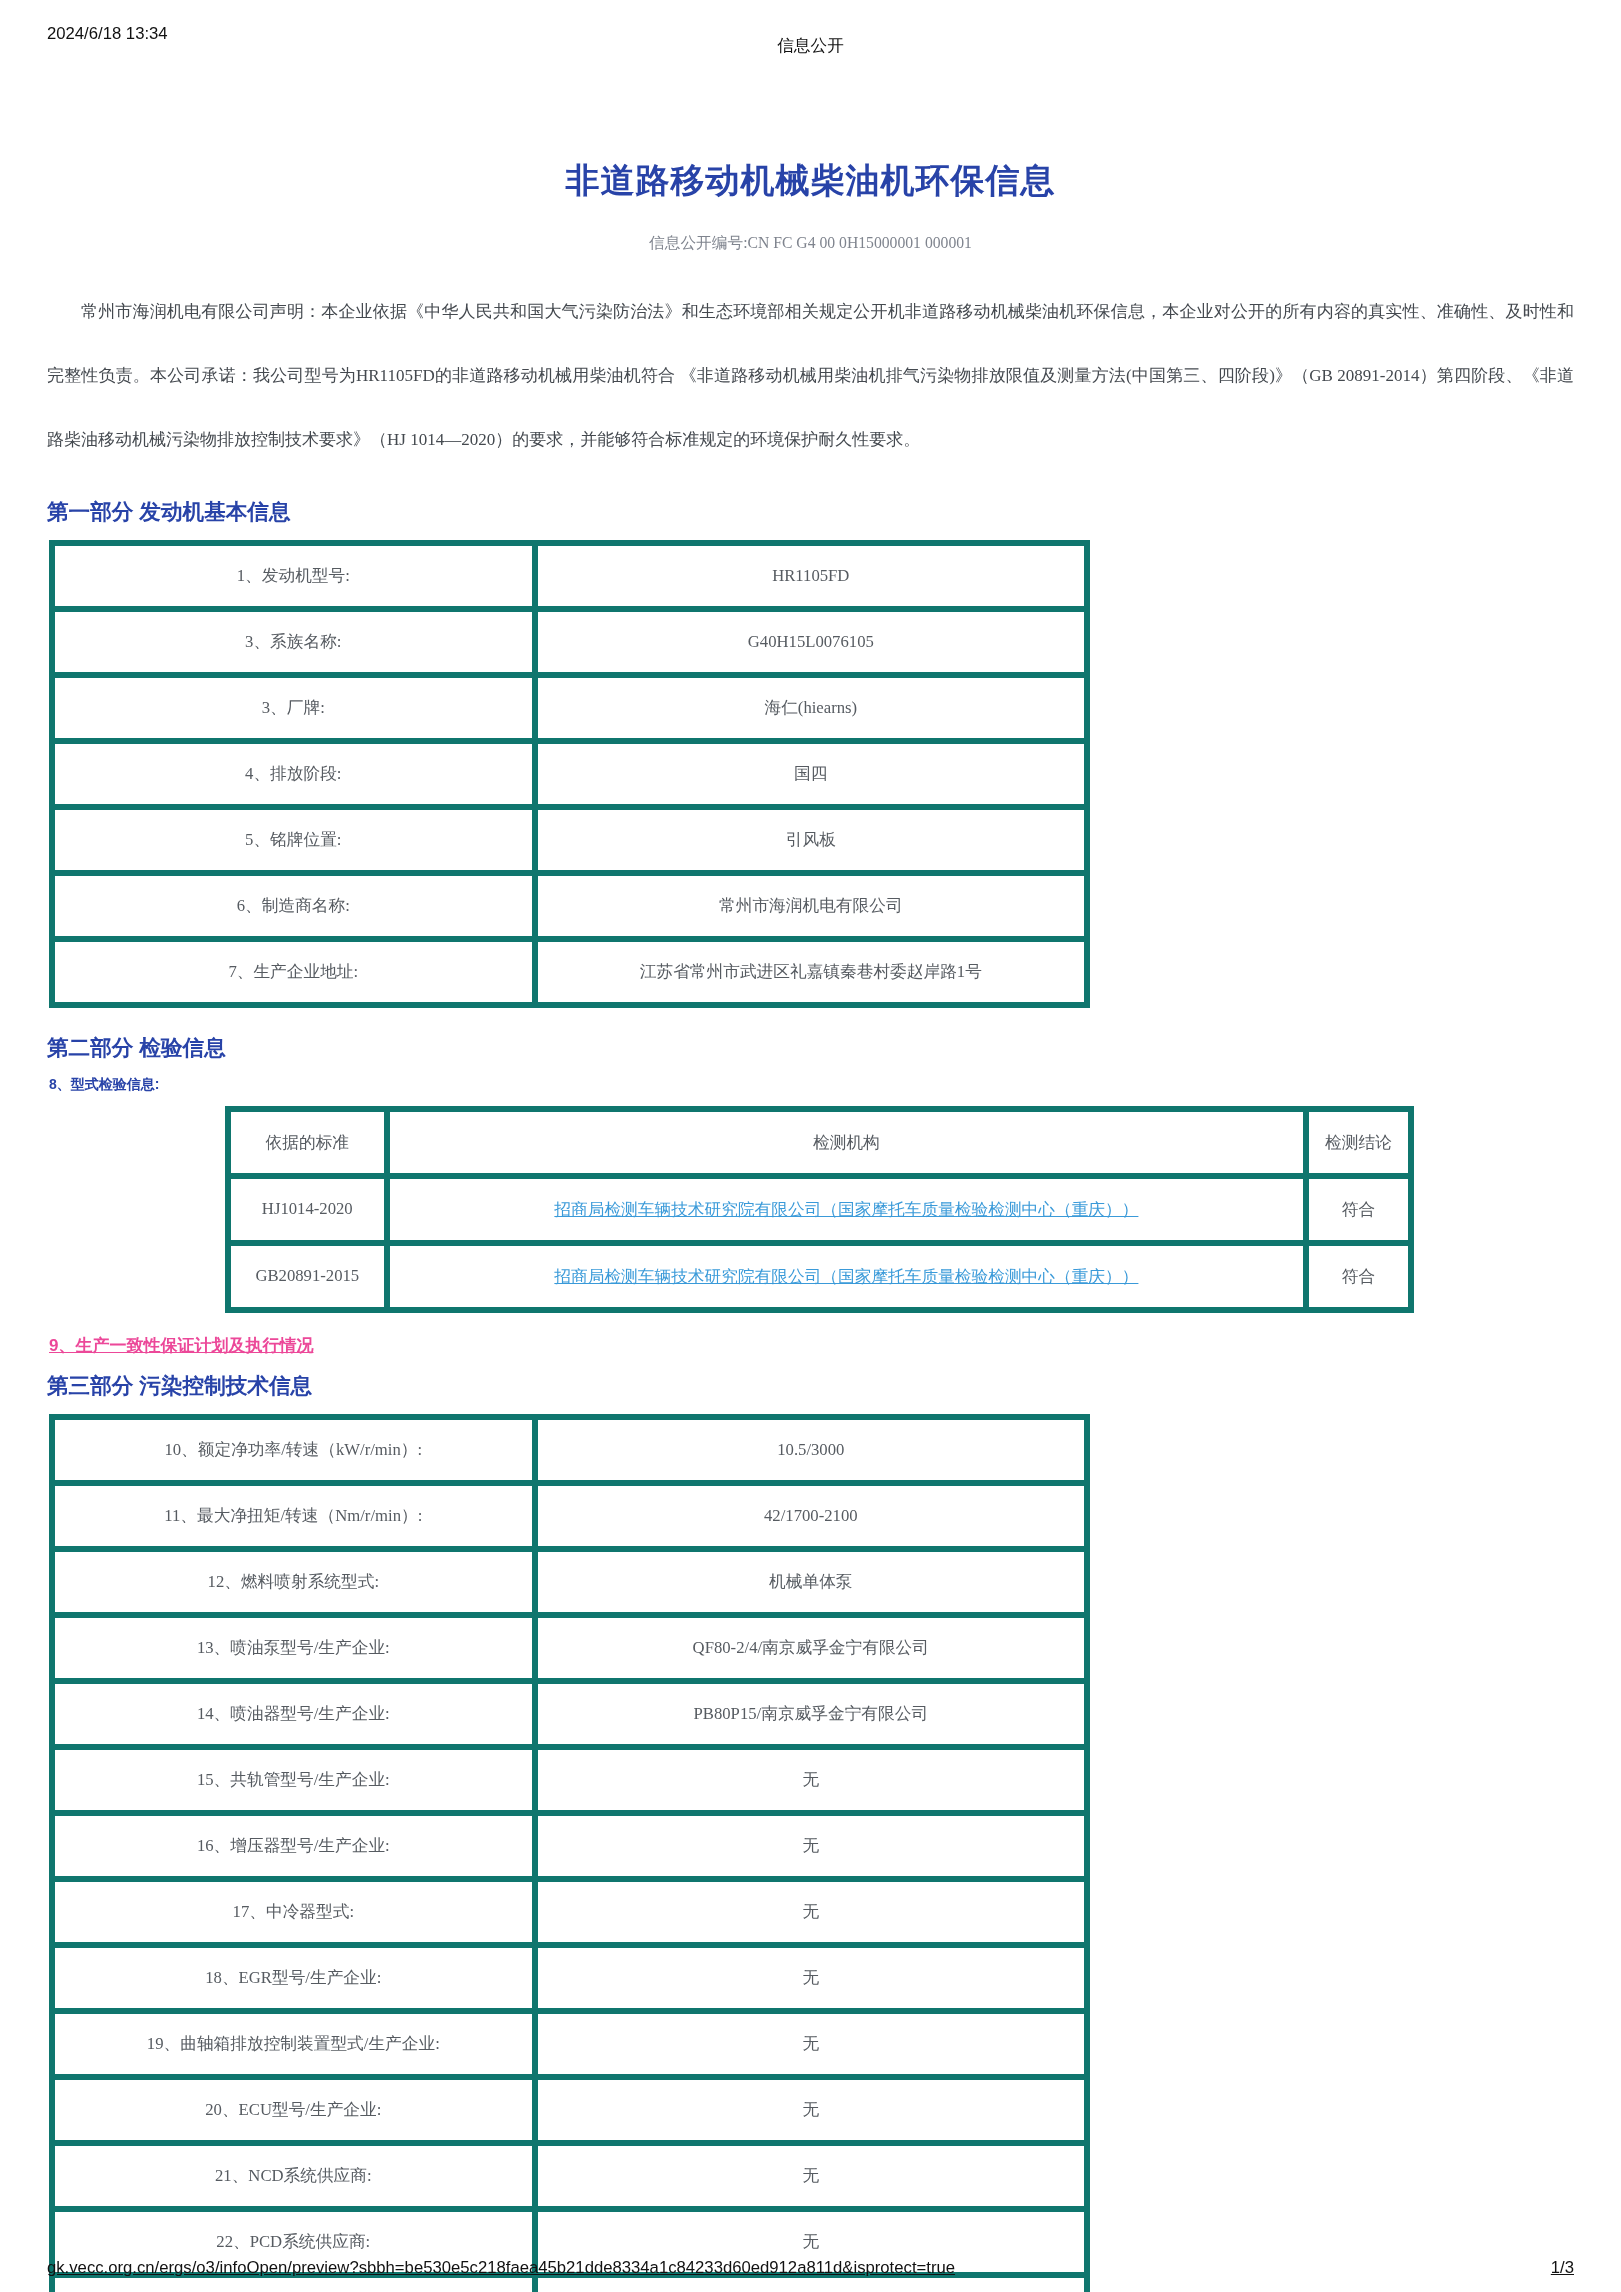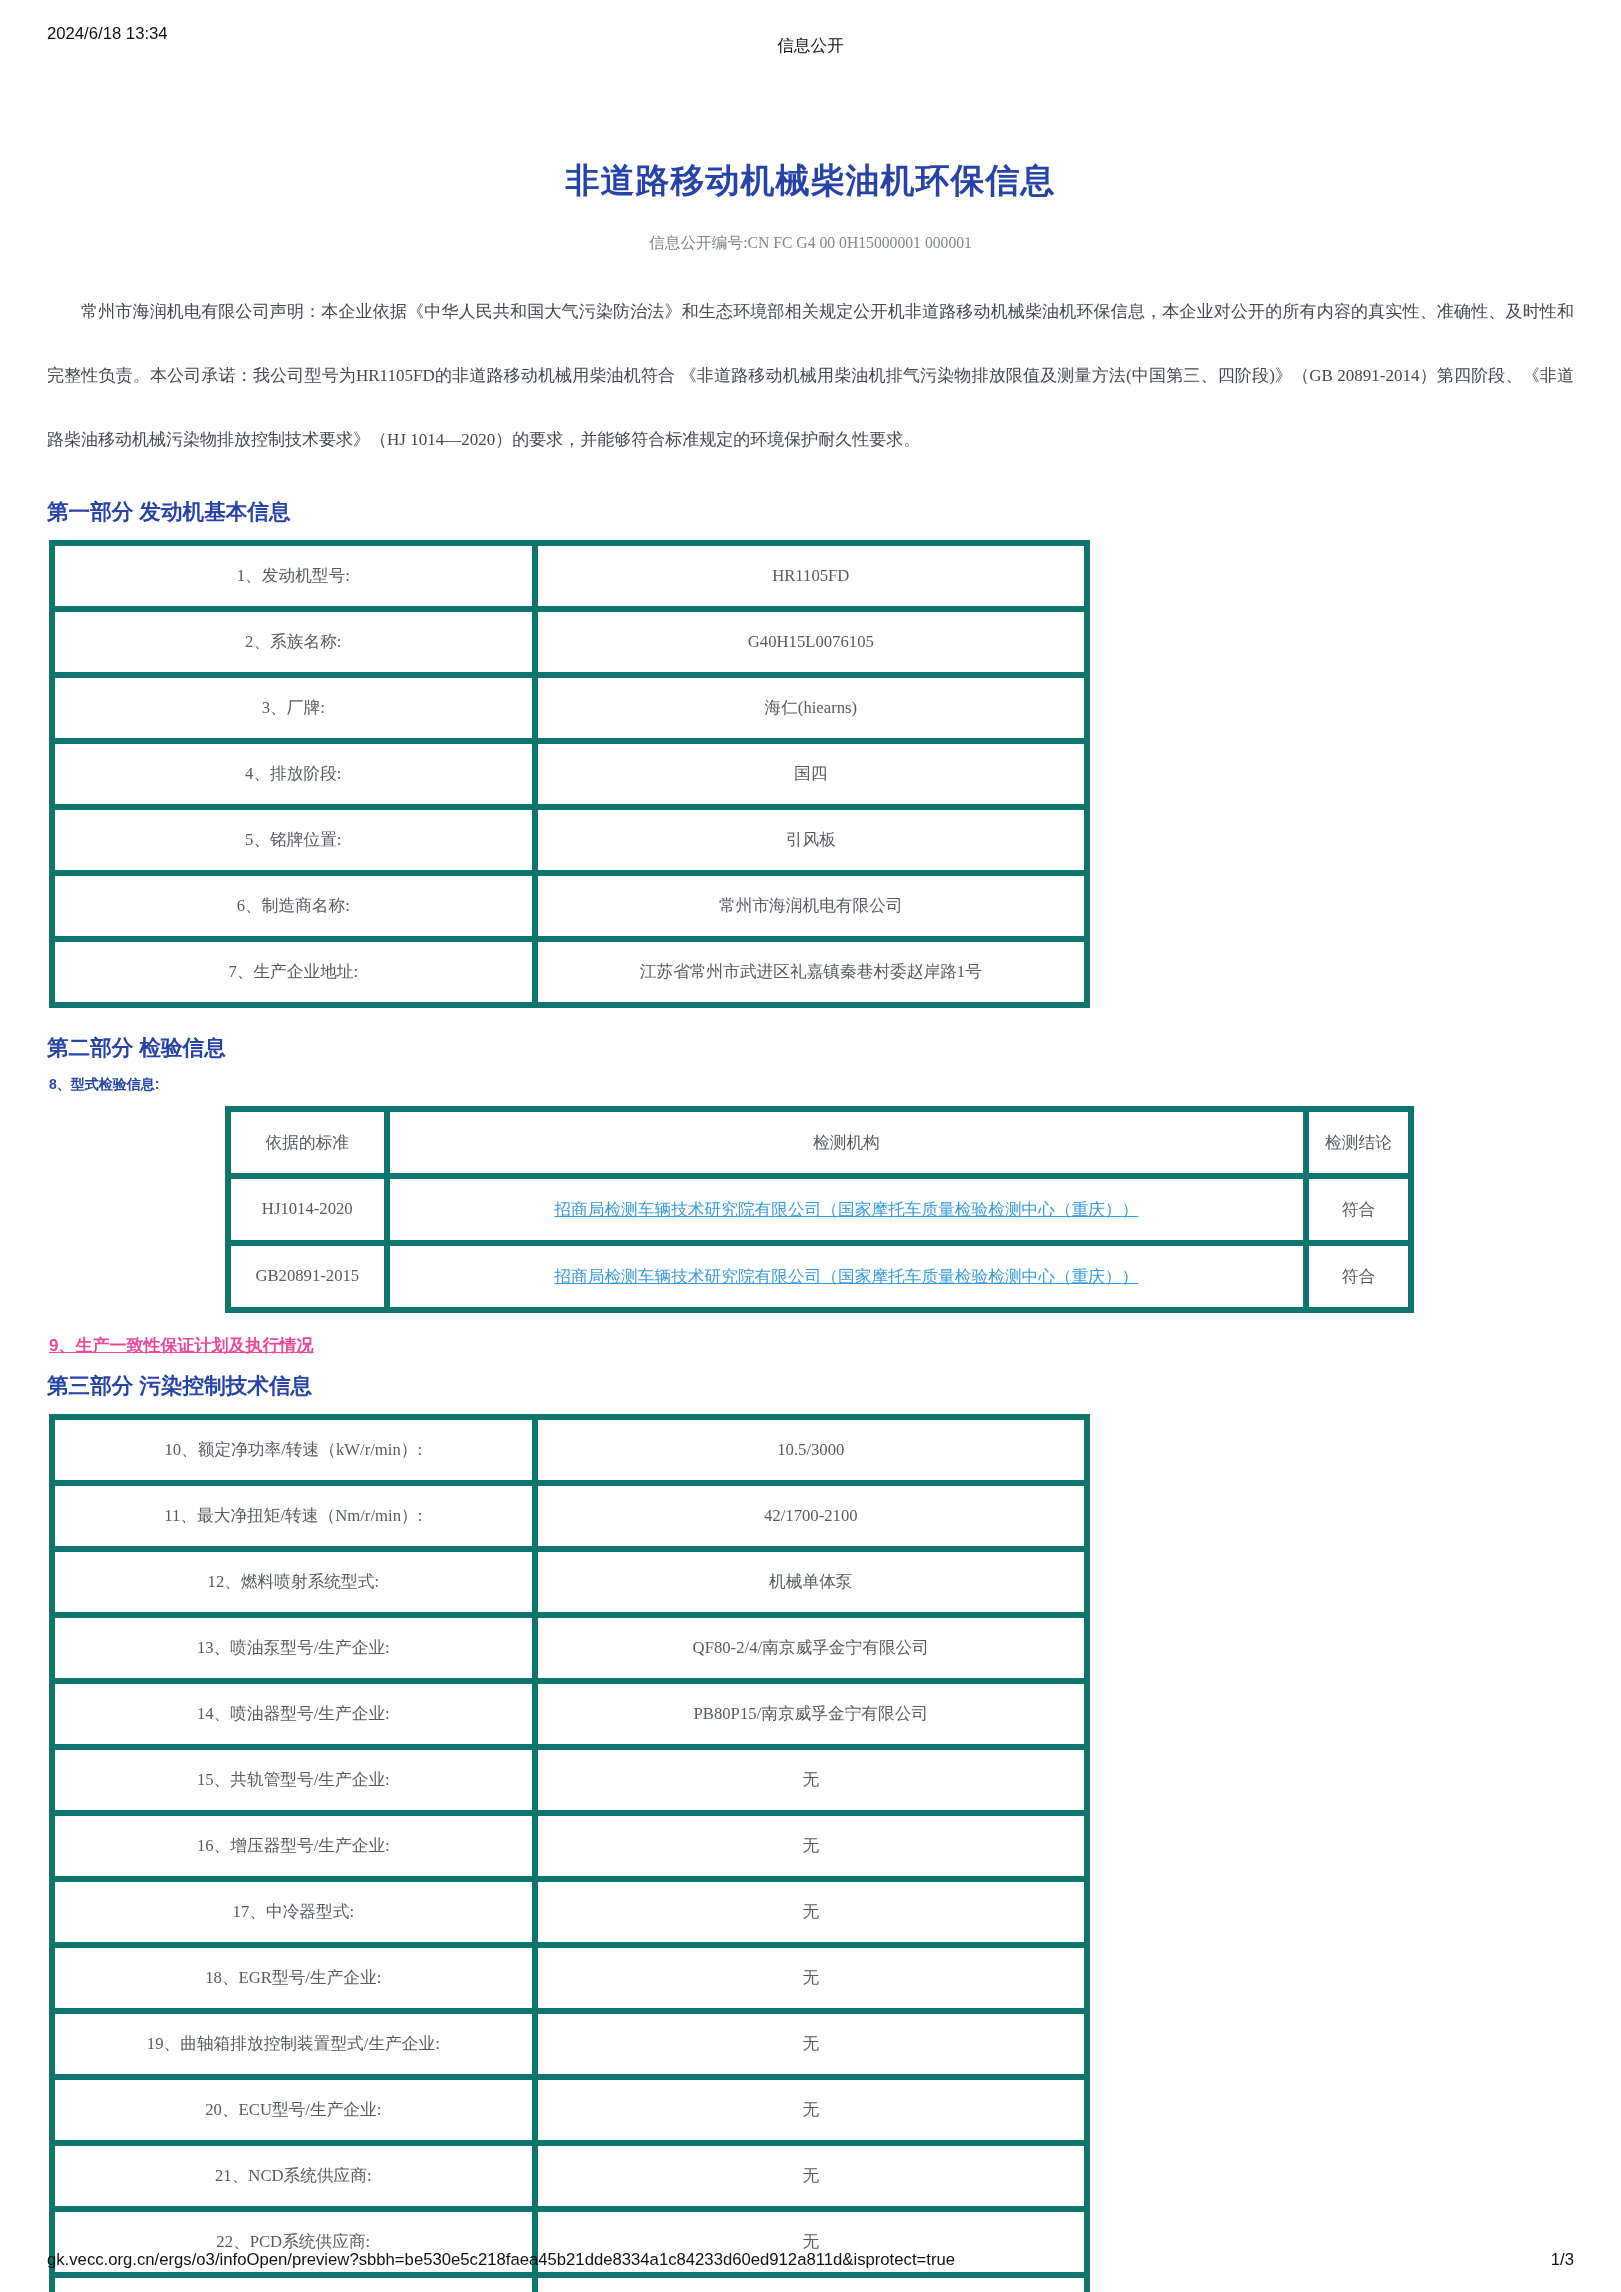--- a/index.html
+++ b/index.html
@@ -49,22 +49,22 @@
   .inspect-table td,.inspect-table th{height:61px;}
 
   a.agency-link{color:#3a9ad9;text-decoration:underline;cursor:pointer;}
   a.link9{
     display:inline-block;color:#ec4899;font-size:17px;font-weight:bold;
     text-decoration:underline;margin:21.6px 0 3.9px 2px;cursor:pointer;
     font-family:"Liberation Sans",sans-serif;
   }
 
   .print-footer{
-    position:absolute;left:47px;right:47px;bottom:23px;
-    display:flex;justify-content:space-between;font-size:16.7px;color:#111;
+    position:absolute;left:47px;right:47px;bottom:15px;
+    display:flex;justify-content:space-between;font-size:16.7px;color:#111;text-decoration:underline;
   }
 </style>
 </head>
 <body>
 
 <div class="page">
 
   <div class="print-header">
     <span class="print-timestamp">2024/6/18 13:34</span>
     <span>信息公开</span>
@@ -76,21 +76,21 @@
   <p class="declaration">常州市海润机电有限公司声明：本企业依据《中华人民共和国大气污染防治法》和生态环境部相关规定公开机非道路移动机械柴油机环保信息，本企业对公开的所有内容的真实性、准确性、及时性和完整性负责。本公司承诺：我公司型号为HR1105FD的非道路移动机械用柴油机符合 《非道路移动机械用柴油机排气污染物排放限值及测量方法(中国第三、四阶段)》（GB 20891-2014）第四阶段、《非道路柴油移动机械污染物排放控制技术要求》（HJ 1014—2020）的要求，并能够符合标准规定的环境保护耐久性要求。</p>
 
   <h2 class="section-heading">第一部分 发动机基本信息</h2>
   <table class="info-table">
     <tbody>
       <tr>
         <td class="label-cell">1、发动机型号:</td>
         <td>HR1105FD</td>
       </tr>
       <tr>
-        <td class="label-cell">2、系族名称:</td>
+        <td class="label-cell">3、系族名称:</td>
         <td>G40H15L0076105</td>
       </tr>
       <tr>
         <td class="label-cell">3、厂牌:</td>
         <td>海仁(hiearns)</td>
       </tr>
       <tr>
         <td class="label-cell">4、排放阶段:</td>
         <td>国四</td>
       </tr>

